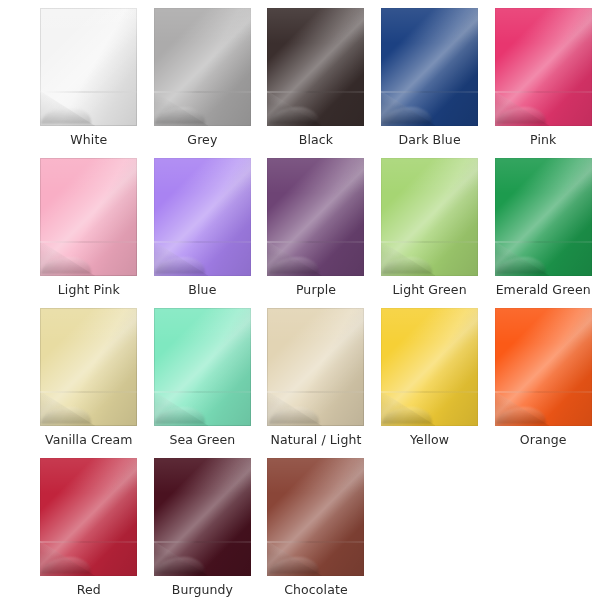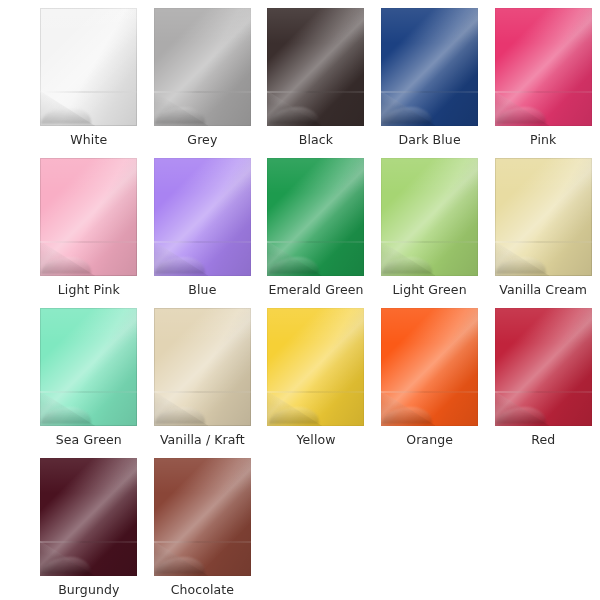--- a/index.html
+++ b/index.html
@@ -207,37 +207,46 @@
       <div class="sheet-wrap">
         <div class="sheet" style="--c: #a983f2;">
           <div class="fold"></div>
           <div class="curl"></div>
         </div>
       </div>
       <div class="swatch-label" style="color: rgb(43, 43, 43);">Blue</div>
     </div>
     <div class="swatch-cell">
       <div class="sheet-wrap">
+        <div class="sheet" style="--c: #6e4475;">
+          <div class="fold"></div>
+          <div class="curl"></div>
+        </div>
+      </div>
+      <div class="swatch-label" style="color: rgb(43, 43, 43);">Purple</div>
+    </div>
+    <div class="swatch-cell">
+      <div class="sheet-wrap">
+        <div class="sheet" style="--c: #a6d573;">
+          <div class="fold"></div>
+          <div class="curl"></div>
+        </div>
+      </div>
+      <div class="swatch-label" style="color: rgb(43, 43, 43);">Light Green</div>
+    </div>
+    <div class="swatch-cell">
+      <div class="sheet-wrap">
         <div class="sheet" style="--c: #1d9b4e;">
           <div class="fold"></div>
           <div class="curl"></div>
         </div>
       </div>
       <div class="swatch-label" style="color: rgb(43, 43, 43);">Emerald Green</div>
     </div>
     <div class="swatch-cell">
-      <div class="sheet-wrap">
-        <div class="sheet" style="--c: #a6d573;">
-          <div class="fold"></div>
-          <div class="curl"></div>
-        </div>
-      </div>
-      <div class="swatch-label" style="color: rgb(43, 43, 43);">Light Green</div>
-    </div>
-    <div class="swatch-cell">
       <div class="sheet-wrap outlined">
         <div class="sheet" style="--c: #e8dca2;">
           <div class="fold"></div>
           <div class="curl"></div>
         </div>
       </div>
       <div class="swatch-label" style="color: rgb(43, 43, 43);">Vanilla Cream</div>
     </div>
     <div class="swatch-cell">
       <div class="sheet-wrap outlined">
@@ -248,21 +257,21 @@
       </div>
       <div class="swatch-label" style="color: rgb(43, 43, 43);">Sea Green</div>
     </div>
     <div class="swatch-cell">
       <div class="sheet-wrap outlined">
         <div class="sheet" style="--c: #e2d4b4;">
           <div class="fold"></div>
           <div class="curl"></div>
         </div>
       </div>
-      <div class="swatch-label" style="color: rgb(43, 43, 43);">Vanilla / Kraft</div>
+      <div class="swatch-label" style="color: rgb(43, 43, 43);">Natural / Light</div>
     </div>
     <div class="swatch-cell">
       <div class="sheet-wrap">
         <div class="sheet" style="--c: #f6d036;">
           <div class="fold"></div>
           <div class="curl"></div>
         </div>
       </div>
       <div class="swatch-label" style="color: rgb(43, 43, 43);">Yellow</div>
     </div>

